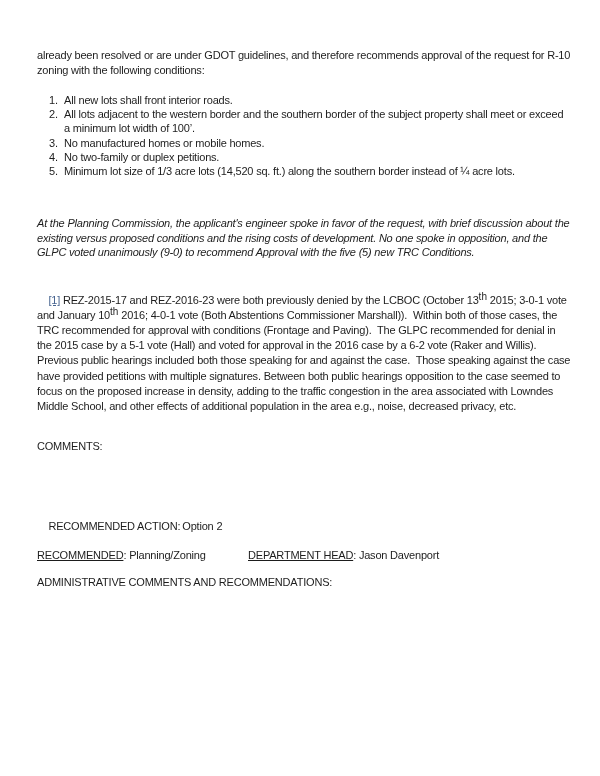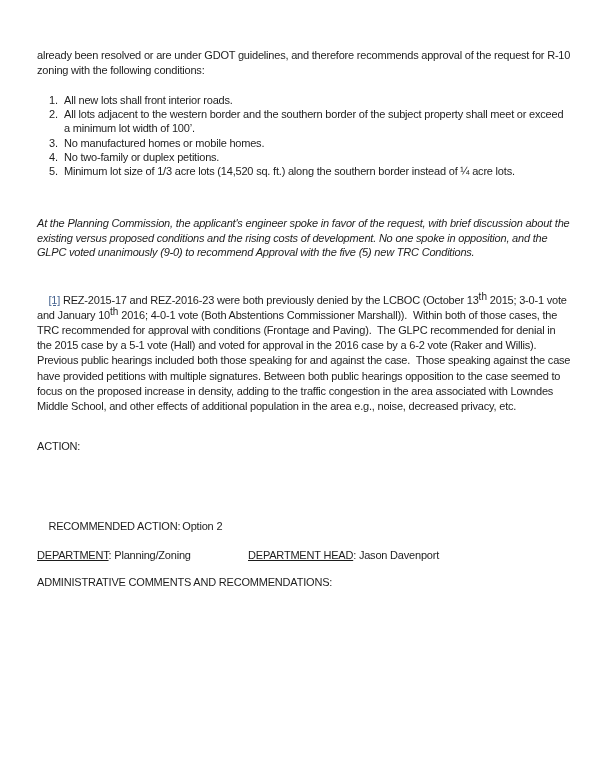--- a/index.html
+++ b/index.html
@@ -73,27 +73,27 @@
       </div>
     </div>
 
   <div class="blk pc-para">At the Planning Commission, the applicant's engineer spoke in favor of the request, with brief discussion about the existing versus proposed conditions and the rising costs of development. No one spoke in opposition, and the GLPC voted unanimously (9-0) to recommend Approval with the five (5) new TRC Conditions.</div>
 
   <div class="blk footnote">
     <a class="footlink">[1]</a><span><span> REZ-2015-17 and REZ-2016-23 were both previously denied by the LCBOC (October 13</span><sup>th</sup><span> 2015; 3-0-1 vote and January 10</span><sup>th</sup><span> 2016; 4-0-1 vote (Both Abstentions Commissioner Marshall)).  Within both of those cases, the TRC recommended for approval with conditions (Frontage and Paving).  The GLPC recommended for denial in the 2015 case by a 5-1 vote (Hall) and voted for approval in the 2016 case by a 6-2 vote (Raker and Willis).  Previous public hearings included both those speaking for and against the case.  Those speaking against the case have provided petitions with multiple signatures. Between both public hearings opposition to the case seemed to focus on the proposed increase in density, adding to the traffic congestion in the area associated with Lowndes Middle School, and other effects of additional population in the area e.g., noise, decreased privacy, etc.</span></span>
   </div>
 
   <div class="blk options">
-    <span class="opt-label">ACTION:</span>
+    <span class="opt-label">COMMENTS:</span>
   </div>
 
   <div class="blk rec-action">
     <span class="rec-label">RECOMMENDED ACTION:</span><span>Option 2</span>
   </div>
 
   <div class="blk dept-row">
-    <span><span class="u">DEPARTMENT</span><span>: Planning/Zoning</span></span>
+    <span><span class="u">RECOMMENDED</span><span>: Planning/Zoning</span></span>
     <span class="dept-head-col"><span class="u">DEPARTMENT HEAD</span><span>: Jason Davenport</span></span>
   </div>
 
   <div class="blk admin">ADMINISTRATIVE COMMENTS AND RECOMMENDATIONS:</div>
 
 </div>
 
 </body></html>

